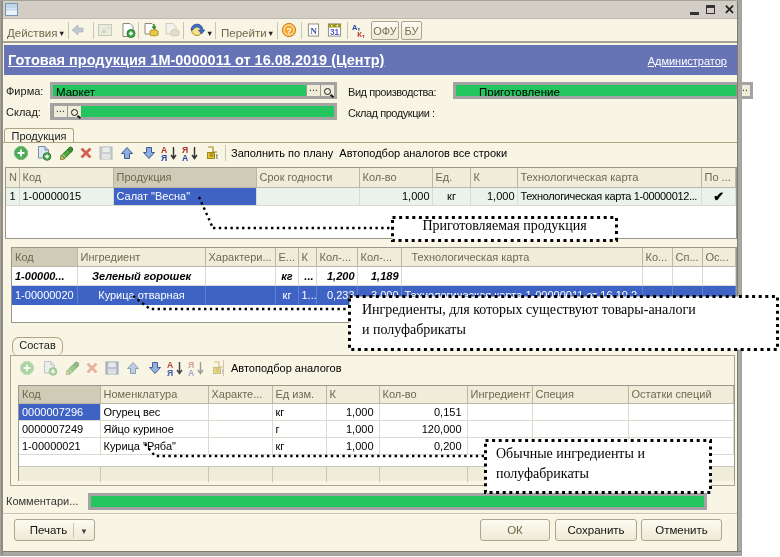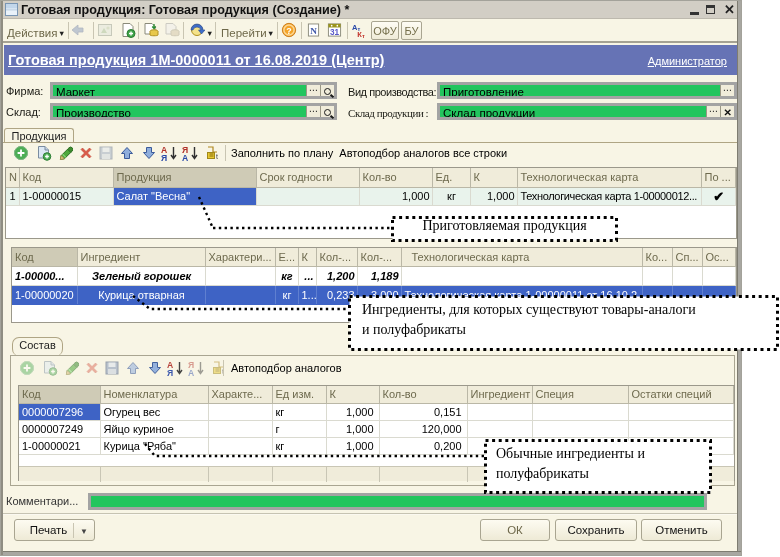--- a/index.html
+++ b/index.html
@@ -116,21 +116,20 @@
   </symbol>
 </defs>
 </svg>
 <div id="win">
   <div class="abs" id="titlebar">
     <svg class="abs" style="left:4px;top:2px" width="13" height="13">
       <rect x="0.5" y="0.5" width="12" height="12" fill="#EAF2FA" stroke="#7A96B4"></rect>
       <rect x="1" y="1" width="11" height="4.5" fill="#C2D6EA"></rect>
       <rect x="1" y="6.5" width="11" height="0.8" fill="#A8C0D8"></rect>
     </svg>
-    <span class="ttext">Готовая продукция: Готовая продукция (Создание) *</span>
     <span class="abs" style="left:689px;top:11px;width:9px;height:3px;background:#333;"></span>
     <span class="abs" style="left:705px;top:4px;width:9px;height:9px;border:1.5px solid #333;border-top-width:3px;"></span>
     <span class="winbtn" style="left:723px;top:1px;font-size:13px;">✕</span>
   </div>
   <div class="abs" id="toptb" style="left:1px;top:19px;width:736px;height:24px;border-bottom:2px solid #A5A293;">
     <span class="abs" style="left:6px;top:8px;font-size:11.5px;color:#6E684A;">Действия</span>
     <span class="abs" style="left:57px;top:10px;font-size:7.5px;color:#222;">▼</span>
     <div class="sep" style="left:67px;top:3px;height:17px;"></div>
     <svg class="ico faded" style="left:69px;top:3px;" viewBox="0 0 16 16">
       <path d="M2 8 L8 3 L8 6 L13 6 L13 10 L8 10 L8 13 Z" fill="#7C90B8" stroke="#5A6C94" stroke-width="0.8"></path>
@@ -198,36 +197,30 @@
     <span class="h1">Готовая продукция 1М-0000011 от 16.08.2019 (Центр)</span>
     <span class="adm">Администратор</span>
   </div>
   <div class="flabel" style="left:6px;top:85px;">Фирма:</div>
   <div class="fctl" style="left:50px;top:82px;width:287px;height:17px;">
     <div class="txt">Маркет</div>
     <div class="fbtn dots"></div>
     <div class="fbtn lupe"></div>
   </div>
   <div class="flabel" style="left:348px;top:86px;letter-spacing:-0.45px;">Вид производства:</div>
-  <div class="fctl" style="left:437px;top:82px;width:300px;height:17px;">
+  <div class="fctl" style="left:453px;top:82px;width:300px;height:17px;padding-left:20px;">
     <div class="txt">Приготовление</div>
     <div class="fbtn dots"></div>
   </div>
   <div class="flabel" style="left:6px;top:106px;">Склад:</div>
   <div class="fctl" style="left:50px;top:103px;width:287px;height:17px;">
-    <div class="txt">Производство</div>
     <div class="fbtn dots"></div>
     <div class="fbtn lupe"></div>
   </div>
-  <div class="flabel" style="left:348px;top:107px;letter-spacing:-0.45px;font-family:Liberation Serif, serif;">Склад продукции :</div>
-  <div class="fctl" style="left:437px;top:103px;width:300px;height:17px;">
-    <div class="txt">Склад продукции</div>
-    <div class="fbtn dots"></div>
-    <div class="fbtn xbtn"></div>
-  </div>
+  <div class="flabel" style="left:348px;top:107px;letter-spacing:-0.45px;">Склад продукции :</div>
 
   <div class="tab" style="left:4px;top:128px;width:70px;"> Продукция</div>
   <div class="abs" style="left:3px;top:142px;width:734px;height:97px;border-top:1px solid #AFA584;background:#F8F5E5;"></div>
   <div class="abs" id="tb1" style="left:4px;top:143px;width:733px;height:23px;">
     <svg class="ico" style="left:9px;top:2px;">
           <use href="#i-add"></use>
         </svg>
     <svg class="ico" style="left:32px;top:2px;">
           <use href="#i-copy"></use>
         </svg>

